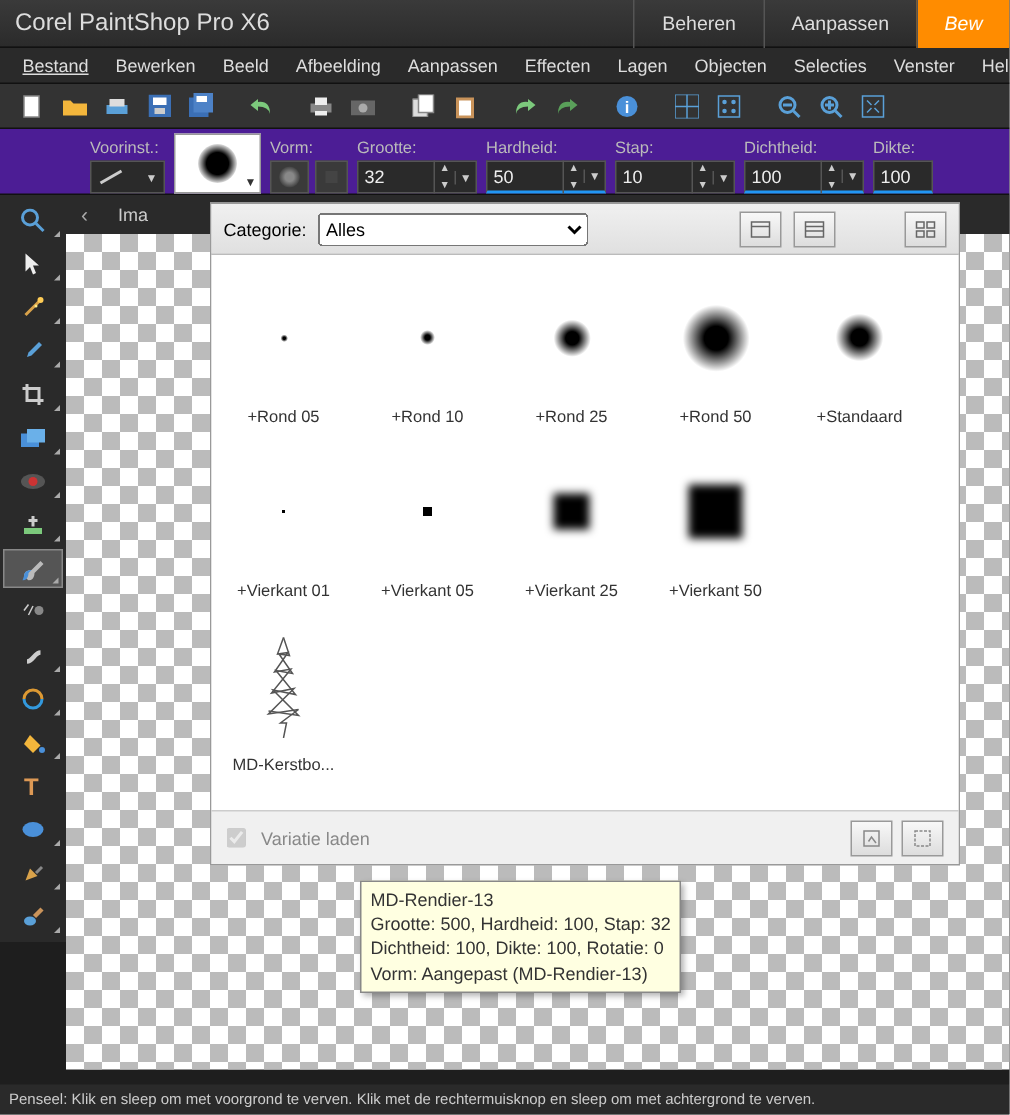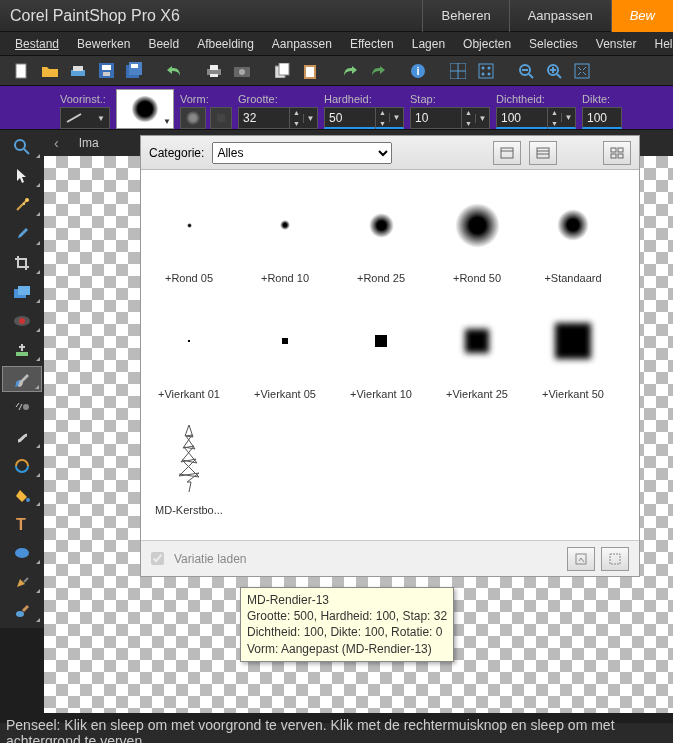--- a/index.html
+++ b/index.html
@@ -74,21 +74,21 @@
 .square-soft { background: #000; filter: blur(3px); }
 .popup-bot { height: 36px; border-top: 1px solid #ccc; background: #f0f0f0; display: flex; align-items: center; padding: 0 10px; gap: 6px; }
 .popup-bot input[type=checkbox]{ margin-right:4px;}
 .popup-bot .spacer { flex: 1; }
 .popup-bot .smbtn { width: 28px; height: 24px; border: 1px solid #999; background: linear-gradient(to bottom,#f8f8f8,#ddd); cursor: pointer; display:flex;align-items:center;justify-content:center; }
 
 
 .tooltip { position: absolute; left: 240px; top: 587px; background: #ffffe1; border: 1px solid #888; padding: 4px 6px; font-size: 12px; color: #333; z-index: 20; box-shadow: 2px 2px 4px rgba(0,0,0,0.3); line-height: 1.35; }
 
 
-.statusbar { position: absolute; left: 0; right: 0; bottom: 0; height: 20px; background: #2a2a2a; color: #ccc; font-size: 14px; display: flex; align-items: center; padding: 0 6px; }
+.statusbar { position: absolute; left: 0; right: 0; bottom: 0; height: 20px; background: #2a2a2a; color: #ccc; font-size: 10px; display: flex; align-items: center; padding: 0 6px; }
 
 svg { display: block; }
 </style>
 </head>
 <body>
 
 <div class="titlebar">
   <div class="app-title">Corel PaintShop Pro X6</div>
   <div class="tab">Beheren</div>
   <div class="tab">Aanpassen</div>
@@ -505,26 +505,20 @@
           <div class="lbl">+Vierkant 01</div>
         </div>
       <div class="cell">
           <div class="swatch">
             <div style="width:6px;height:6px;background:#000;"></div>
           </div>
           <div class="lbl">+Vierkant 05</div>
         </div>
       <div class="cell">
           <div class="swatch">
-            <div style="width:12px;height:12px;background:#000;"></div>
-          </div>
-          <div class="lbl">+Vierkant 10</div>
-        </div>
-      <div class="cell">
-          <div class="swatch">
             <div class="square-soft" style="width:24px;height:24px;"></div>
           </div>
           <div class="lbl">+Vierkant 25</div>
         </div>
       <div class="cell">
           <div class="swatch">
             <div class="square-soft" style="width:36px;height:36px;"></div>
           </div>
           <div class="lbl">+Vierkant 50</div>
         </div>

